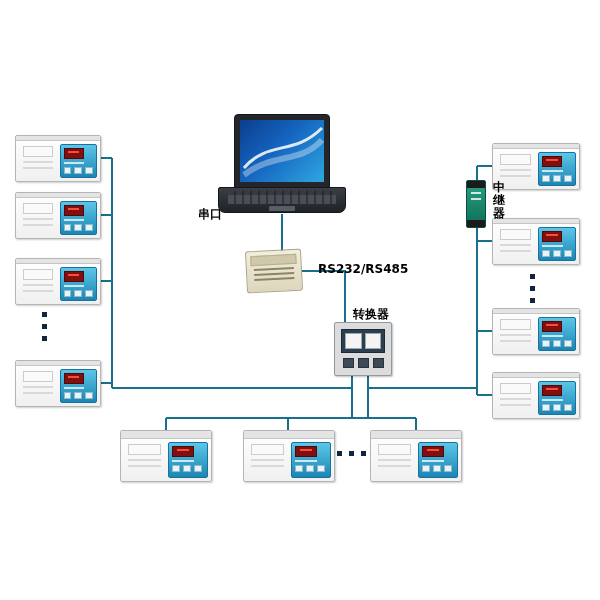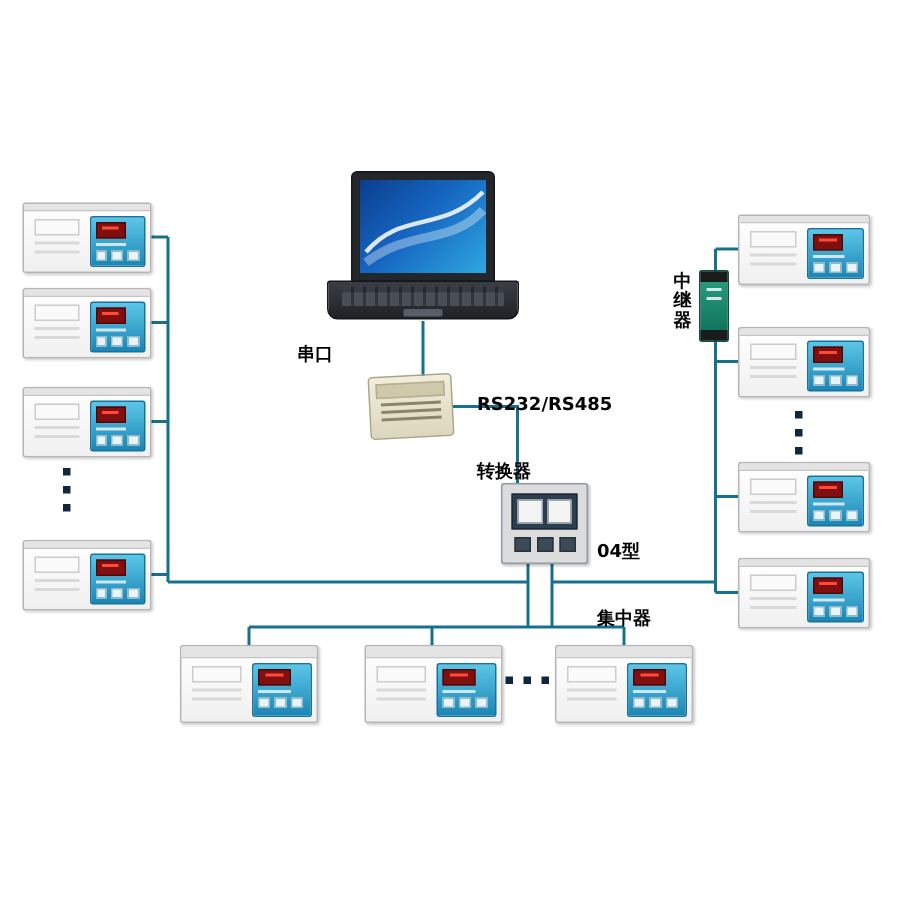--- a/index.html
+++ b/index.html
@@ -8,21 +8,21 @@
 
   
   #wires{position:absolute;left:0;top:0;z-index:1;}
   #wires polyline{fill:none;stroke:#17708c;stroke-width:2;}
 
   
   .node{position:absolute;z-index:2;box-sizing:border-box;}
 
   
   .lbl{position:absolute;z-index:4;font-size:12px;font-weight:bold;color:#000;line-height:15px;white-space:pre;}
-  .lbl.vertical{width:14px;white-space:normal;word-break:break-all;line-height:13px;}
+  .lbl.vertical{width:14px;white-space:normal;word-break:break-all;line-height:13px;margin-left:44px;}
 
   
   .laptop{left:218px;top:114px;width:128px;}
   .laptop-screen{width:96px;height:74px;margin:0 auto;background:#23262b;border:1px solid #14161a;
     border-radius:4px 4px 0 0;padding:5px;box-sizing:border-box;}
   .laptop-screen .scr{width:100%;height:100%;background:linear-gradient(135deg,#0b3e8f 0%,#1565c0 45%,#2fa7e0 100%);overflow:hidden;}
   .laptop-screen svg{display:block;width:100%;height:100%;}
   .laptop-base{width:128px;height:26px;background:linear-gradient(#3a3e45,#1f2226);
     border:1px solid #14161a;border-radius:2px 2px 7px 7px;box-sizing:border-box;margin-top:-1px;}
   .kbd{margin:3px 9px 0;height:13px;border-radius:1px;
@@ -115,47 +115,43 @@
           <path d="M4 55 C 34 32, 60 44, 82 20" stroke="rgba(255,255,255,.35)" fill="none" stroke-width="6"></path>
         </svg>
       </div>
     </div>
     <div class="laptop-base">
       <div class="kbd"></div>
       <div class="trackpad"></div>
     </div>
   </div>
 
-  <div class="lbl" style="left:198px;top:229px;">串口</div>
+  <div class="lbl" style="left:198px;top:207px;">串口</div>
 
   <div class="node converter">
     <div class="cv-strip"></div>
     <div class="cv-line"></div>
     <div class="cv-line"></div>
     <div class="cv-line"></div>
   </div>
   <div class="lbl" style="left:318px;top:232px;">
     <span style="display:block;">RS232/RS485</span>
-    <span style="display:block;">转换器</span>
+    <span style="display:block;margin-left:35px;">转换器</span>
   </div>
 
   <div class="node concentrator">
     <div class="cc-panel">
       <div class="cc-win"></div>
       <div class="cc-win"></div>
     </div>
     <div class="cc-terms">
       <div class="cc-term"></div>
       <div class="cc-term"></div>
       <div class="cc-term"></div>
     </div>
-  </div>
-  <div class="lbl" style="left:398px;top:330px;">
-    <span style="display:block;">04型</span>
-    <span style="display:block;">集中器</span>
   </div>
 
   <div class="node repeater">
     <div class="rep-cap"></div>
     <div class="rep-line"></div>
     <div class="rep-line"></div>
     <div class="rep-cap bottom"></div>
   </div>
   <div class="lbl vertical" style="left:449px;top:181px;">中继器</div>
 

